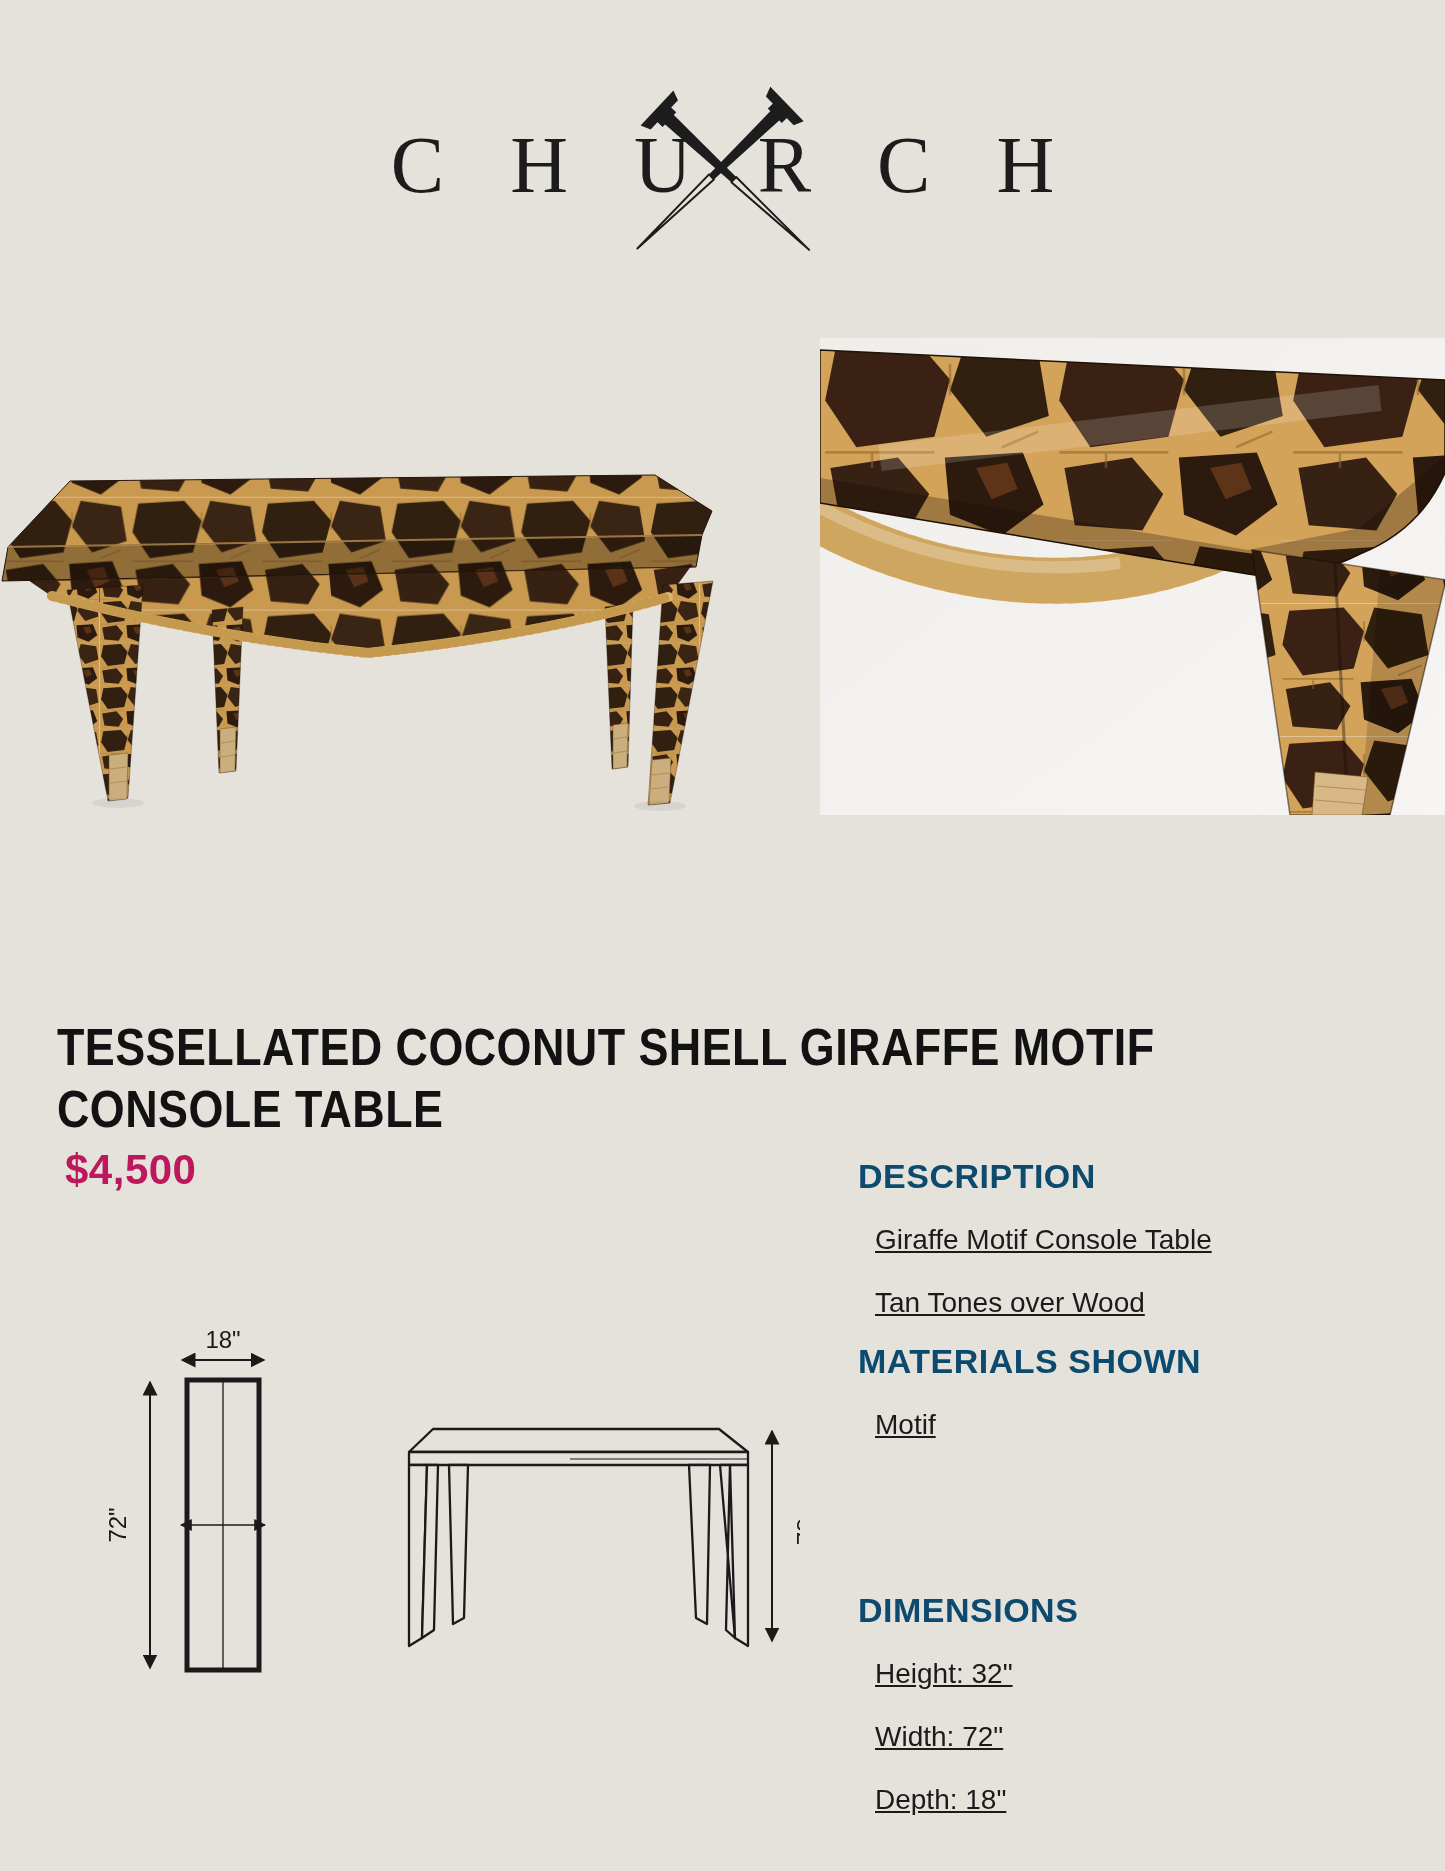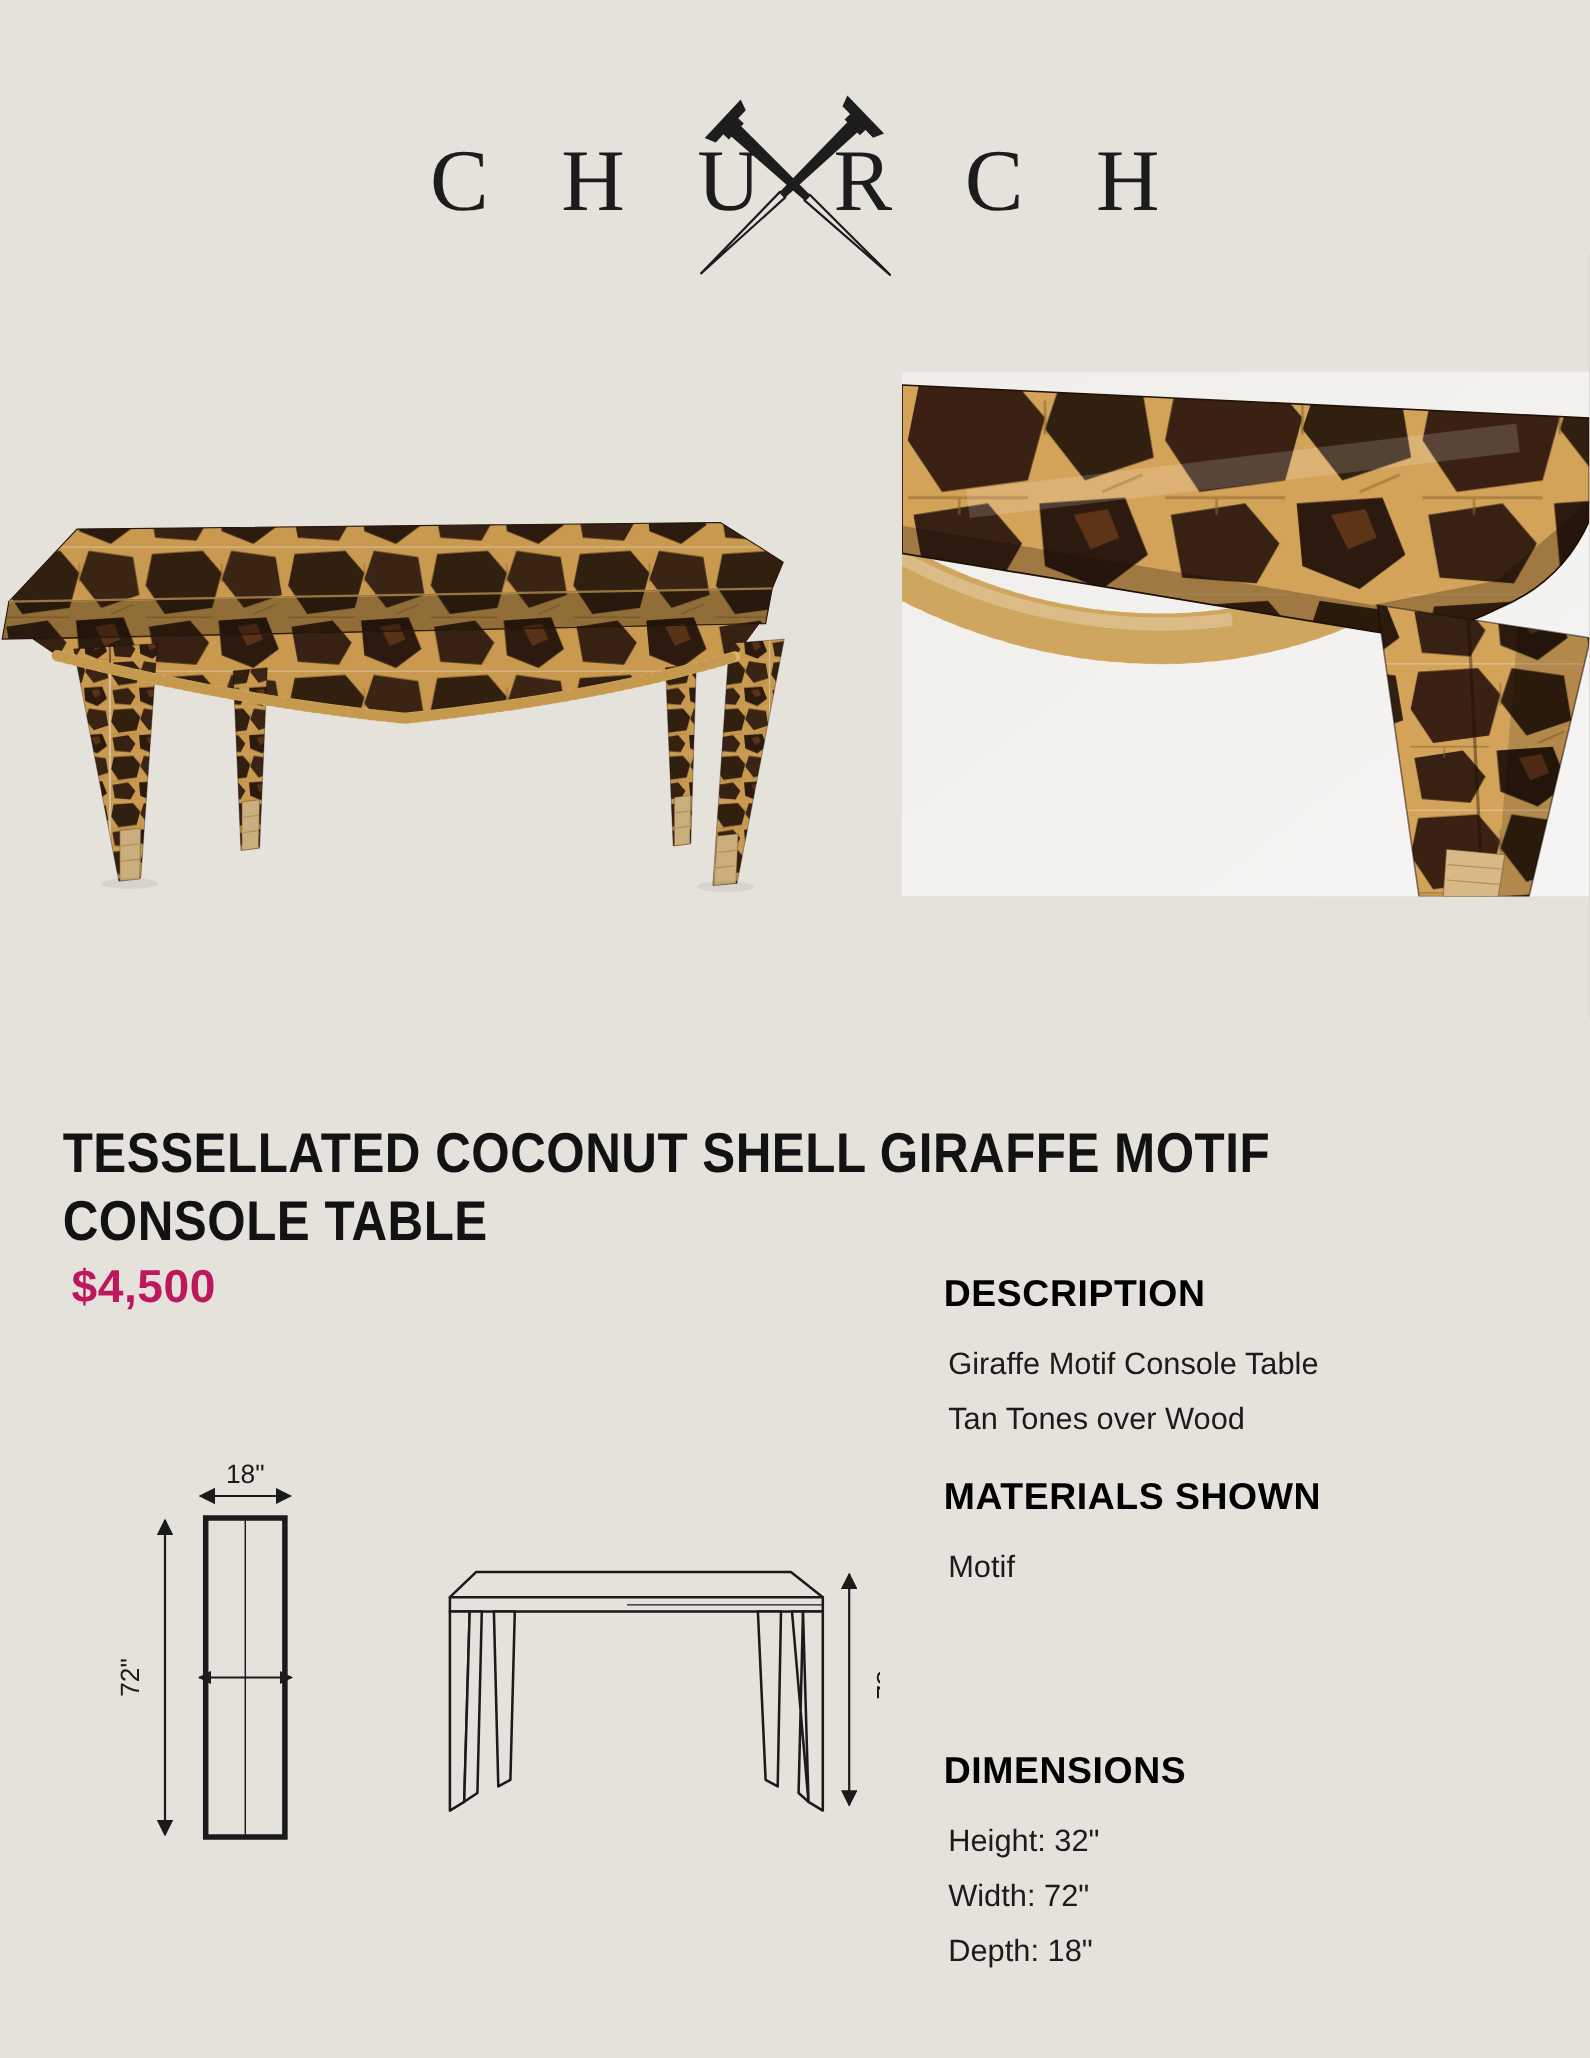--- a/index.html
+++ b/index.html
@@ -29,23 +29,23 @@
   .price{
     position:absolute;left:65px;top:1146px;
     font-size:42px;font-weight:700;color:#be185d;letter-spacing:.5px;
   }
   
   .col-section{position:absolute;left:858px;width:560px;}
   .sec-description{top:1157px}
   .sec-materials{top:1342px}
   .sec-dimensions{top:1591px}
   .col-section h2{
-    margin:0 0 21px 0;font-size:34px;font-weight:700;letter-spacing:.5px;color:#000000;
-  }
-  .col-section p{margin:4px;font-size:28px;line-height:46px;font-weight:400;color:#1b1b1b;}
+    margin:0 0 21px 0;font-size:34px;font-weight:700;letter-spacing:.5px;color:#0c4a6e;
+  }
+  .col-section p{margin:17px;font-size:28px;line-height:46px;font-weight:400;color:#1b1b1b;text-decoration:underline;}
   
   .drawings{position:absolute;left:100px;top:1318px;width:700px;height:380px;}
   .dim-text{font-family:"Liberation Sans",sans-serif;font-size:24px;fill:#1a1a1a;}
 </style>
 </head>
 <body>
 
 <div class="page">
 
   <header>

